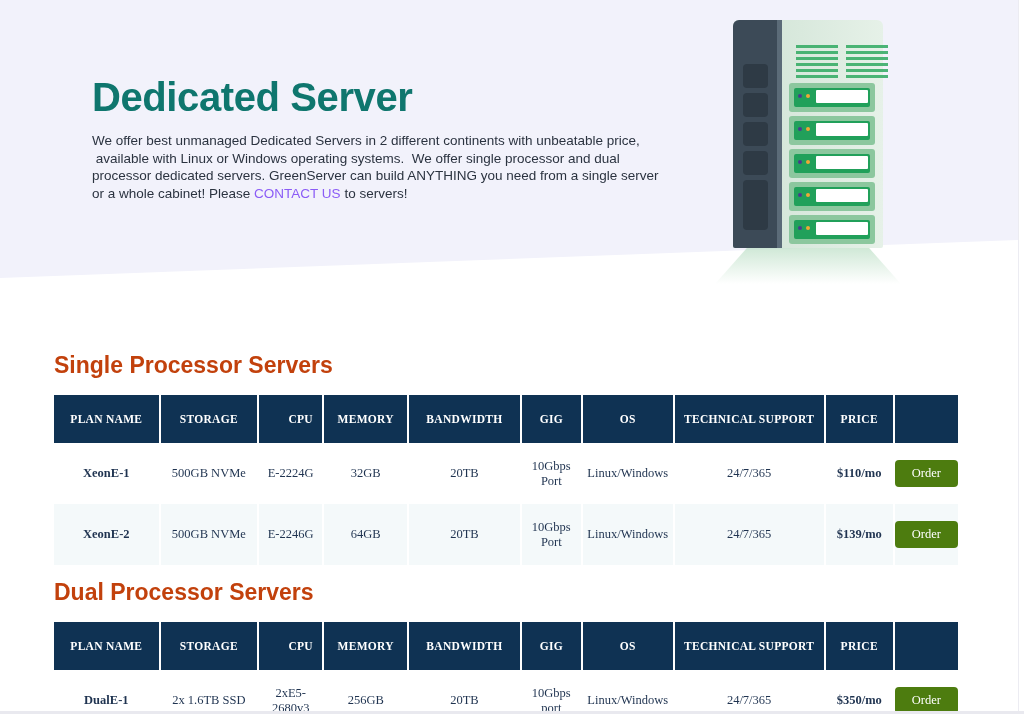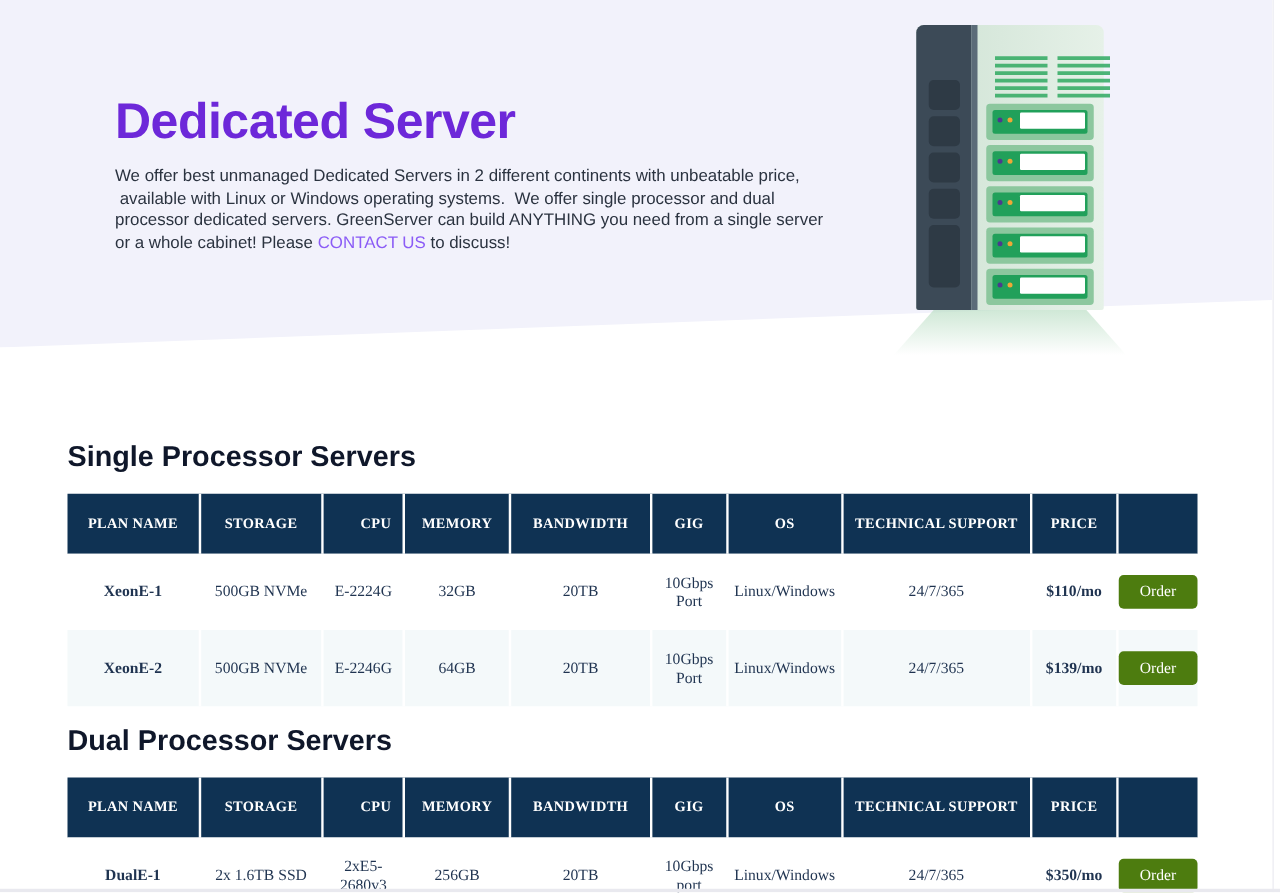--- a/index.html
+++ b/index.html
@@ -48,21 +48,21 @@
     background: #f2f2fb;
     clip-path: polygon(0 0, 100% 0, 100% 240px, 0 278px);
   }
 
   .hero-title {
     position: absolute;
     left: 92px;
     top: 75px;
     font-size: 40px;
     font-weight: bold;
-    color: #6d28d9;
+    color: #0f766e;
     letter-spacing: -0.4px;
     line-height: 1.1;
   }
 
   .hero-body {
     position: absolute;
     left: 92px;
     top: 132px;
     width: 562px;
     font-size: 13.5px;
@@ -148,21 +148,21 @@
     background: #ffffff;
     border-radius: 1px;
   }
 
   
   .content { position: absolute; left: 0; top: 280px; width: 1018px; }
 
   .section-title {
     font-size: 23px;
     font-weight: bold;
-    color: #0f172a;
+    color: #c2410c;
     padding-left: 54px;
   }
   #single-title { position: absolute; top: 72px; }
   #dual-title  { position: absolute; top: 299px; }
 
   .tbl {
     position: absolute;
     left: 54px;
     width: 904px;
     border-collapse: separate;
@@ -231,21 +231,21 @@
 
 <div class="page">
 
   <section class="hero">
     <h1 class="hero-title">Dedicated Server</h1>
 
     <p class="hero-body">
       <span class="ln">We offer best unmanaged Dedicated Servers in 2 different continents with unbeatable price,</span>
       <span class="ln"> available with Linux or Windows operating systems.  We offer single processor and dual</span>
       <span class="ln">processor dedicated servers. GreenServer can build ANYTHING you need from a single server</span>
-      <span class="ln"><span>or a whole cabinet! Please </span><a class="hero-link" href="#">CONTACT US</a><span> to discuss!</span></span>
+      <span class="ln"><span>or a whole cabinet! Please </span><a class="hero-link" href="#">CONTACT US</a><span> to servers!</span></span>
     </p>
   </section>
 
   <div class="server-art">
     <div class="srv-glow"></div>
     <div class="srv-body"></div>
     <div class="srv-left"></div>
     <div class="srv-left-edge"></div>
 
     <div class="srv-knob" style="top:44px;height:24px;"></div>

